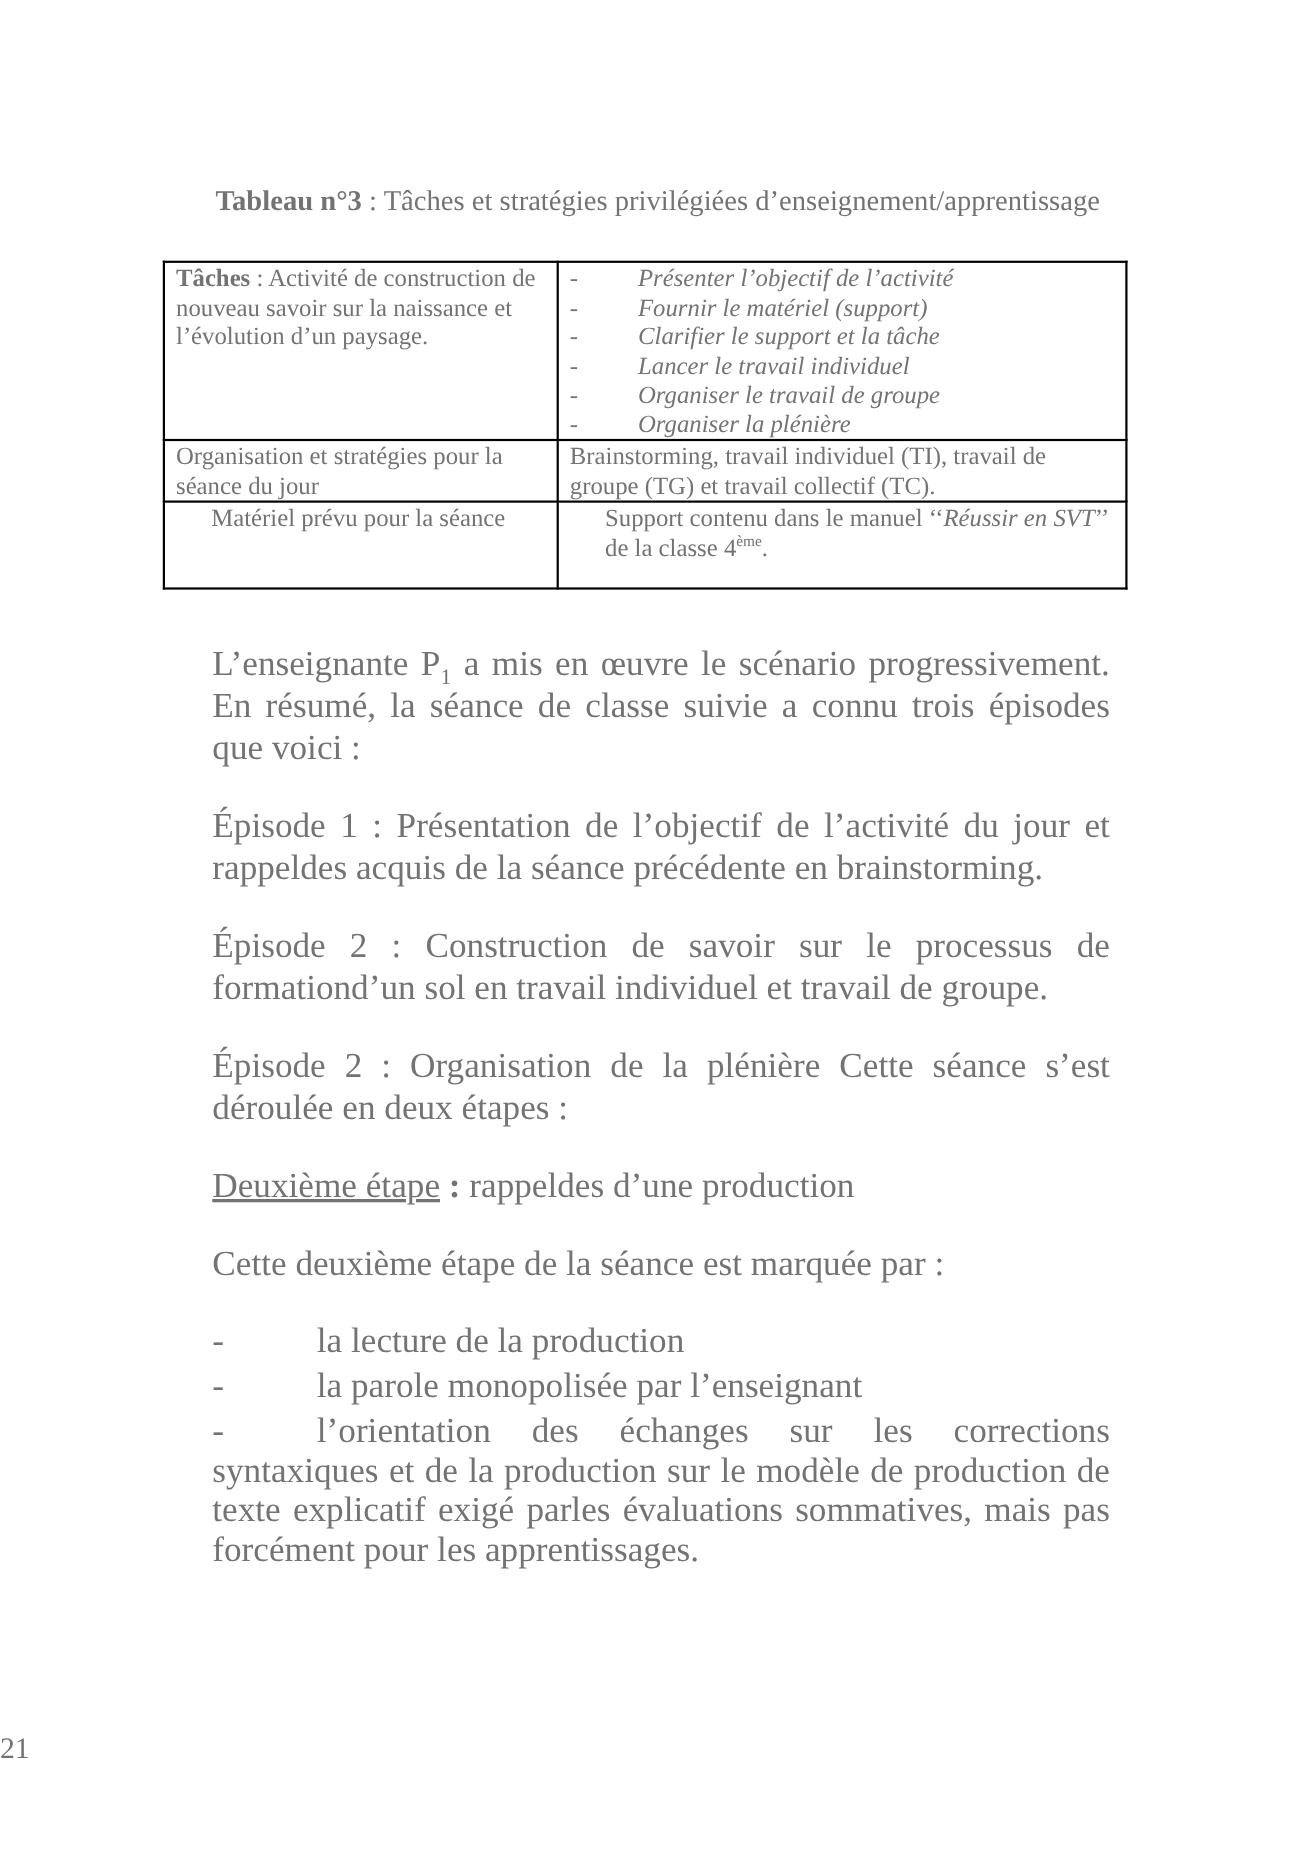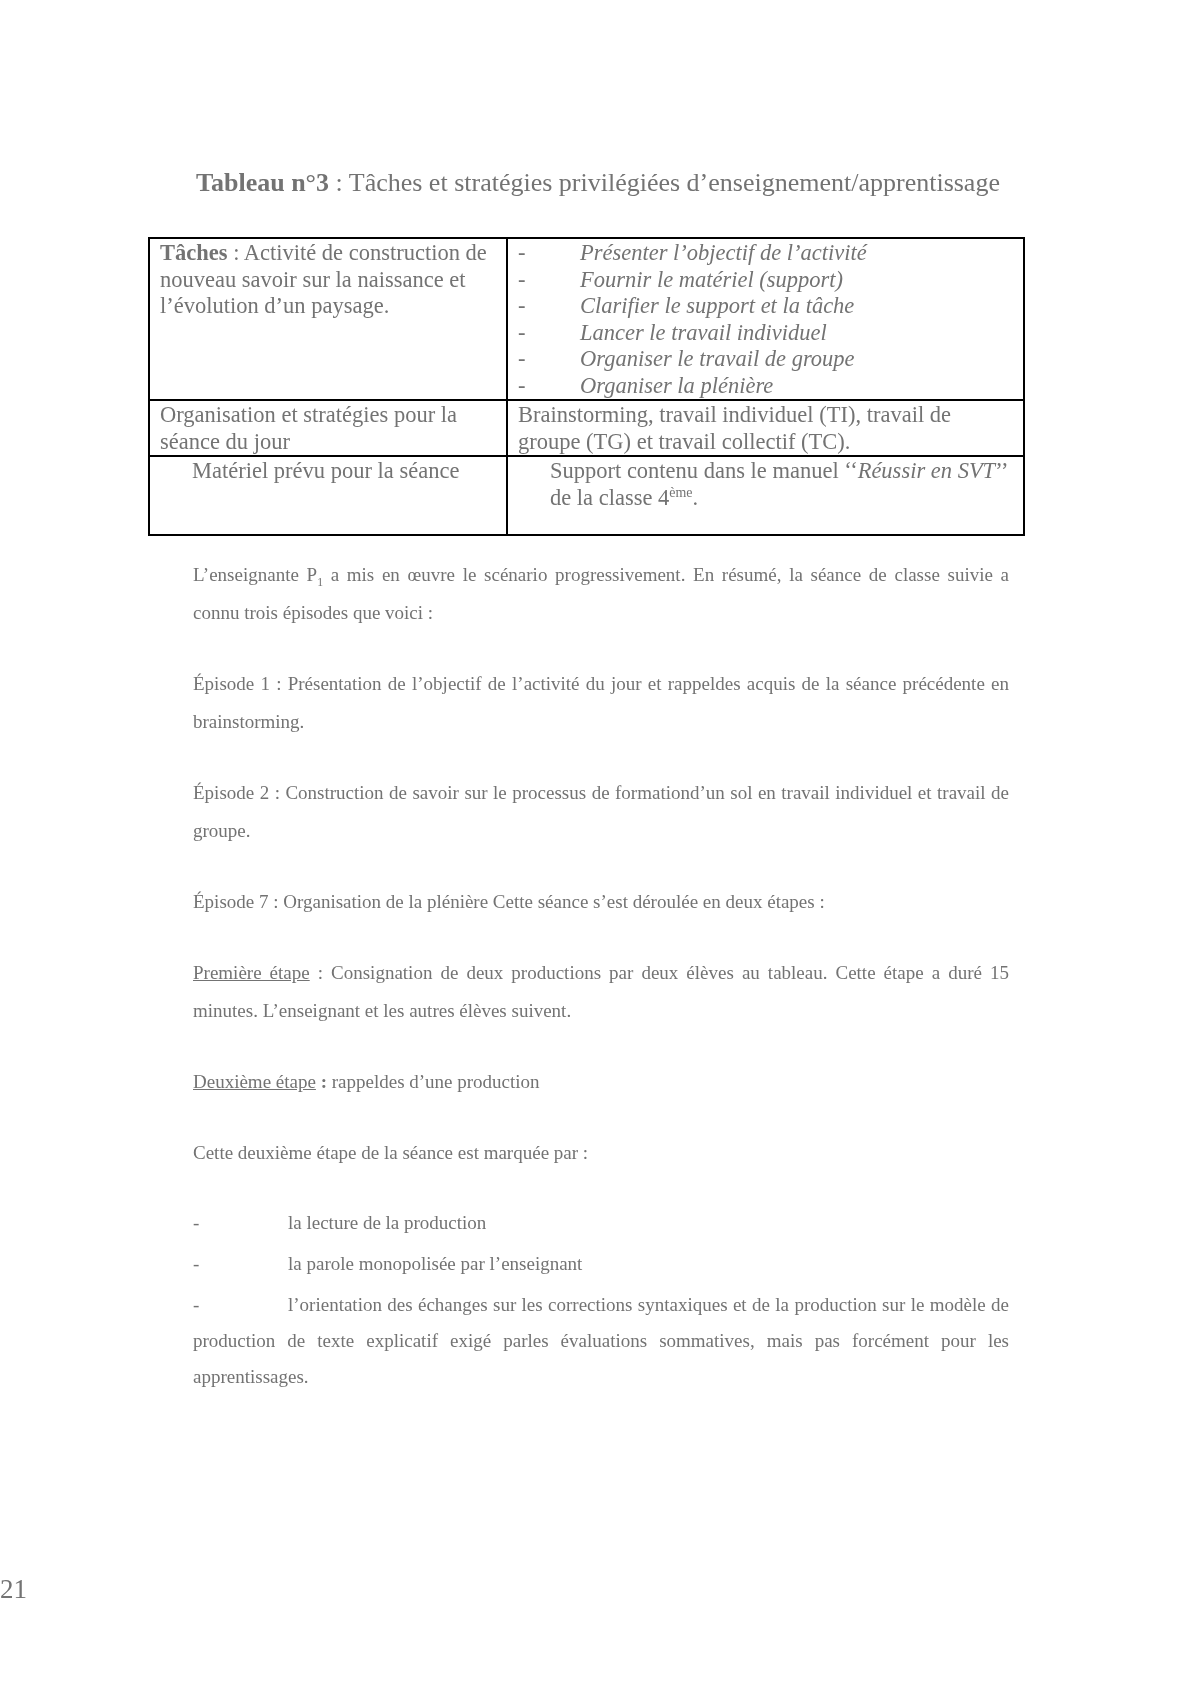--- a/index.html
+++ b/index.html
@@ -40,22 +40,22 @@
   }
   td.c1 { width:336px; }
   tr.r1 td { height:155px; }
   tr.r2 td { height:49px; }
   tr.r3 td { height:76px;padding-left:42px; }
   .tb { margin:0;font-style:italic; }
   .tdash { display:inline-block; width:62px; }
 
   
   .bodytext {
-    position:absolute; top:556px; left:193px; width:816px;
-    font-size:19px; line-height:38px;
+    position:absolute; top:584px; left:193px; width:816px;
+    font-size:32px; line-height:38px;
     text-align:justify;
   }
   .bodytext p { margin:0 0 33px 0; }
   .blist p.bitem { margin:0 0 5px 0; line-height:36px; }
   .bdash { display:inline-block; width:95px; }
 
   
   .pageno {
     position:absolute; top:1574px; left:0; width:1189px;
     font-size:27px;
@@ -92,23 +92,22 @@
   </tbody>
     </table>
 
   <div class="bodytext">
     <p><span>L’enseignante P</span><sub>1</sub><span> a mis en œuvre le scénario progressivement. En résumé, la séance de classe suivie a connu trois épisodes que voici :</span></p>
 
     <p>Épisode 1 : Présentation de l’objectif de l’activité du jour et rappeldes acquis de la séance précédente en brainstorming.</p>
 
     <p>Épisode 2 : Construction de savoir sur le processus de formationd’un sol en travail individuel et travail de groupe.</p>
 
-    <p>Épisode 7 : Organisation de la plénière Cette séance s’est déroulée en deux étapes :</p>
+    <p>Épisode 2 : Organisation de la plénière Cette séance s’est déroulée en deux étapes :</p>
 
-    <p><span class="u">Première étape</span><span> : Consignation de deux productions par deux élèves au tableau. Cette étape a duré 15 minutes. L’enseignant et les autres élèves suivent.</span></p>
 
     <p><span class="u">Deuxième étape</span><span class="b"> :</span><span> rappeldes d’une production</span></p>
 
     <p>Cette deuxième étape de la séance est marquée par :</p>
 
     <div class="blist">
       <p class="bitem"><span class="bdash">-</span><span>la lecture de la production</span></p>
       <p class="bitem"><span class="bdash">-</span><span>la parole monopolisée par l’enseignant</span></p>
       <p class="bitem"><span class="bdash">-</span><span>l’orientation des échanges sur les corrections syntaxiques et de la production sur le modèle de production de texte explicatif exigé parles évaluations sommatives, mais pas forcément pour les apprentissages.</span></p>
     </div>

